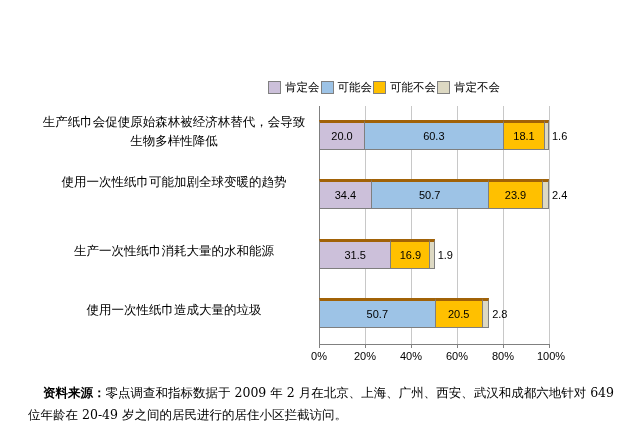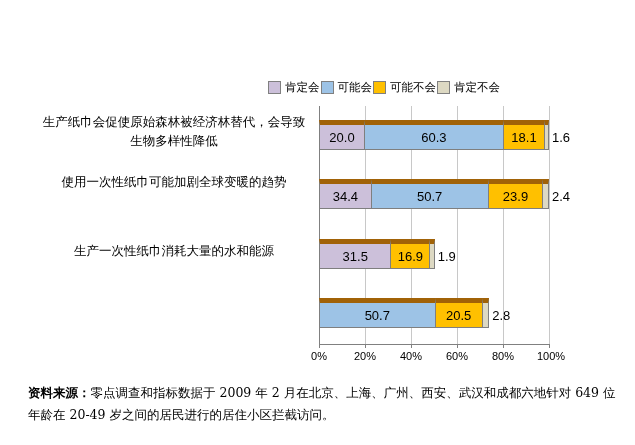--- a/index.html
+++ b/index.html
@@ -101,27 +101,27 @@
   .row {
     position: absolute;
     left: 0;
     width: 230px;
     height: 30px;
     display: flex;
   }
   .seg {
     height: 30px;
     box-sizing: border-box;
-    border-top: 5px solid #a16207;
+    border-top: 3px solid #a16207;
     border-bottom: 1px solid #7f7f7f;
     border-right: 1px solid #7f7f7f;
     display: flex;
     align-items: center;
     justify-content: center;
-    font-size: 13px;
+    font-size: 11px;
     color: #000;
     overflow: visible;
     white-space: nowrap;
   }
   .seg:first-child {
     border-left: 1px solid #7f7f7f;
   }
   .seg.outside-label {
     position: relative;
     text-align: right;
@@ -145,20 +145,21 @@
     left: 28px;
     top: 382px;
     width: 590px;
     font-size: 12.5px;
     line-height: 22px;
     font-family: "DejaVu Serif", serif;
   }
   .source .src-label {
     font-weight: bold;
     font-family: Liberation Sans, sans-serif;
+    margin-left: 15px;
   }
 </style>
 </head>
 <body>
 
 <div id="chart-root">
 
 
   <div class="legend">
     <div class="legend-item">
@@ -175,20 +176,21 @@
     </div>
     <div class="legend-item">
       <span class="legend-swatch" style="background:#ddd9c3"></span>
       <span>肯定不会</span>
     </div>
   </div>
 
   <div class="cat-wrap" style="top:113px;">生产纸巾会促使原始森林被经济林替代，会导致生物多样性降低</div>
   <div class="cat-wrap" style="top:173px;">使用一次性纸巾可能加剧全球变暖的趋势</div>
   <div class="cat-wrap" style="top:242px;">生产一次性纸巾消耗大量的水和能源</div>
+  <div class="cat-wrap" style="top:301px;">使用一次性纸巾造成大量的垃圾</div>
 
   <div class="gridline" style="left:365px;"></div>
   <div class="gridline" style="left:411px;"></div>
   <div class="gridline" style="left:457px;"></div>
   <div class="gridline" style="left:503px;"></div>
   <div class="gridline" style="left:549px;"></div>
 
   <div class="axis-left"></div>
   <div class="axis-bottom"></div>
 

